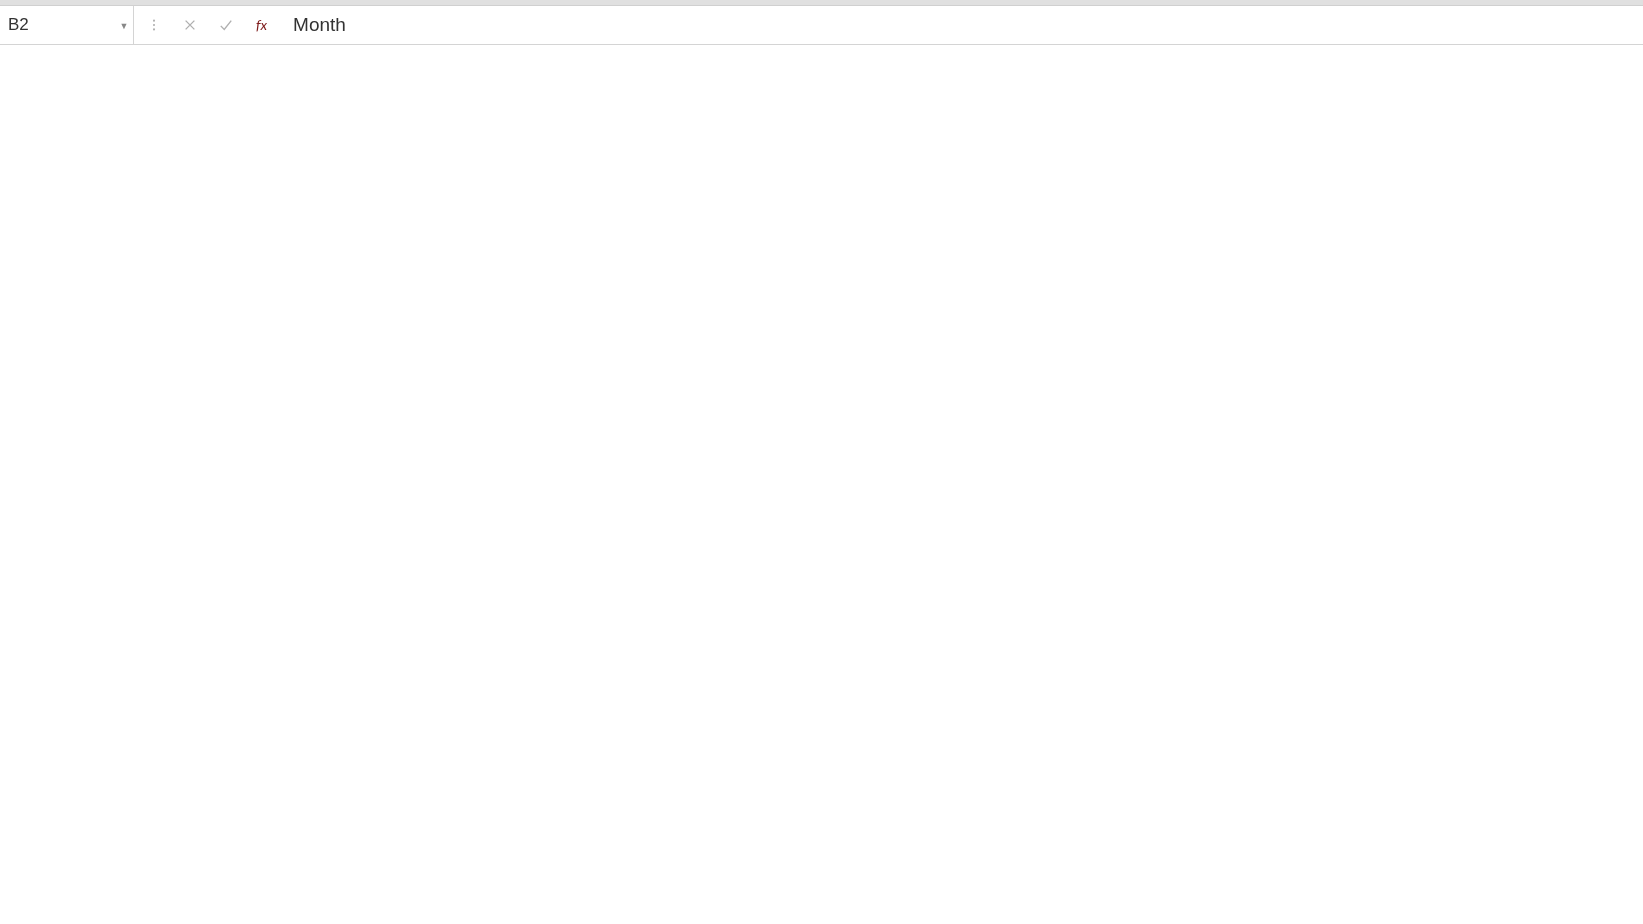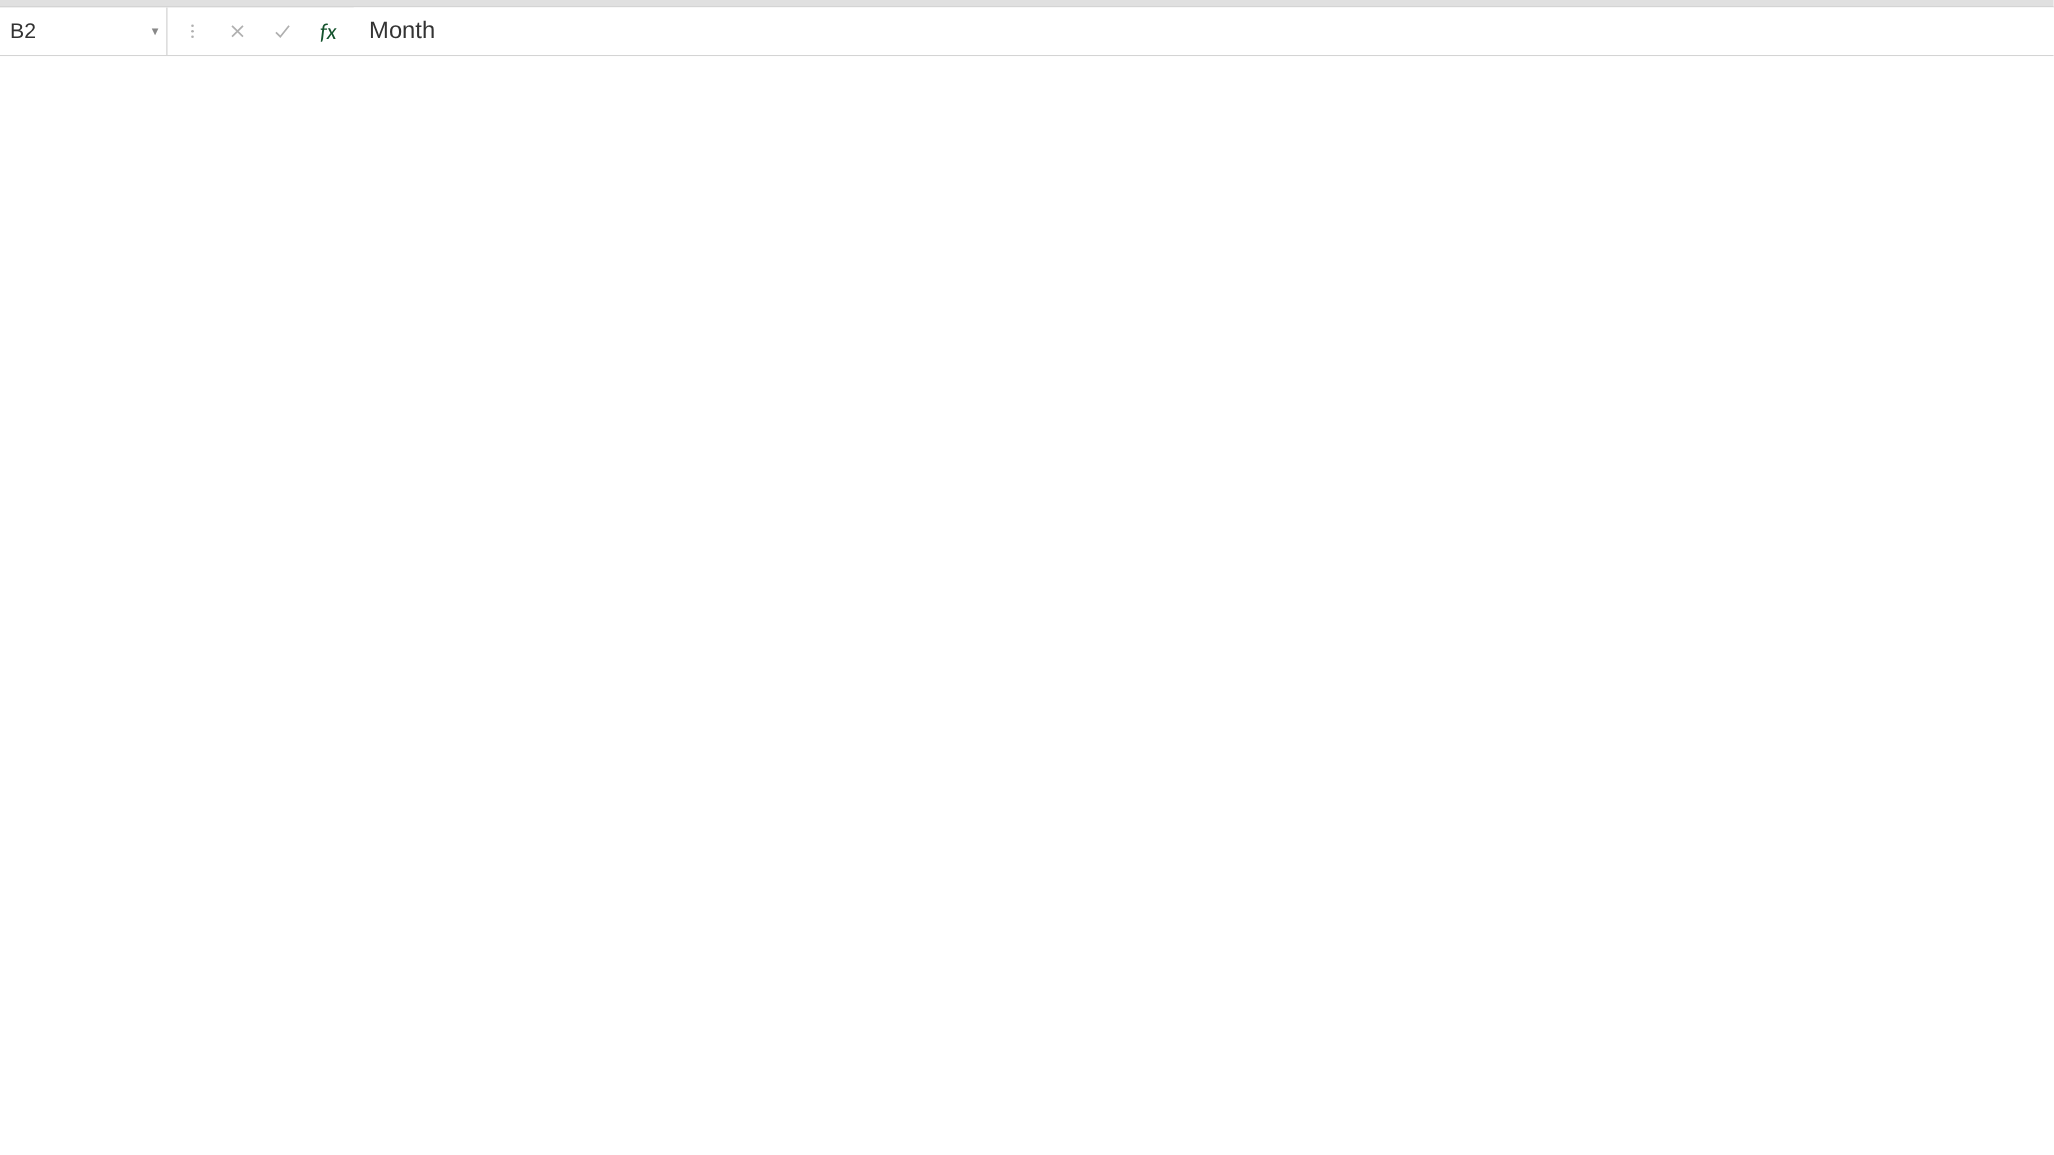--- a/index.html
+++ b/index.html
@@ -64,22 +64,22 @@
       height: 24px;
       color: #b0b0b0;
       cursor: pointer;
     }
     .fb-btn svg {
       width: 14px;
       height: 14px;
     }
     .fx-label {
       font-style: italic;
-      font-size: 18px;
-      color: #14532d;
+      font-size: 15px;
+      color: #7f1d1d;
       padding: 0 6px;
     }
     .formula-input {
       flex: 1;
       height: 100%;
       padding: 0 12px;
       border: none;
       font-size: 19px;
       color: #333;
       outline: none;

